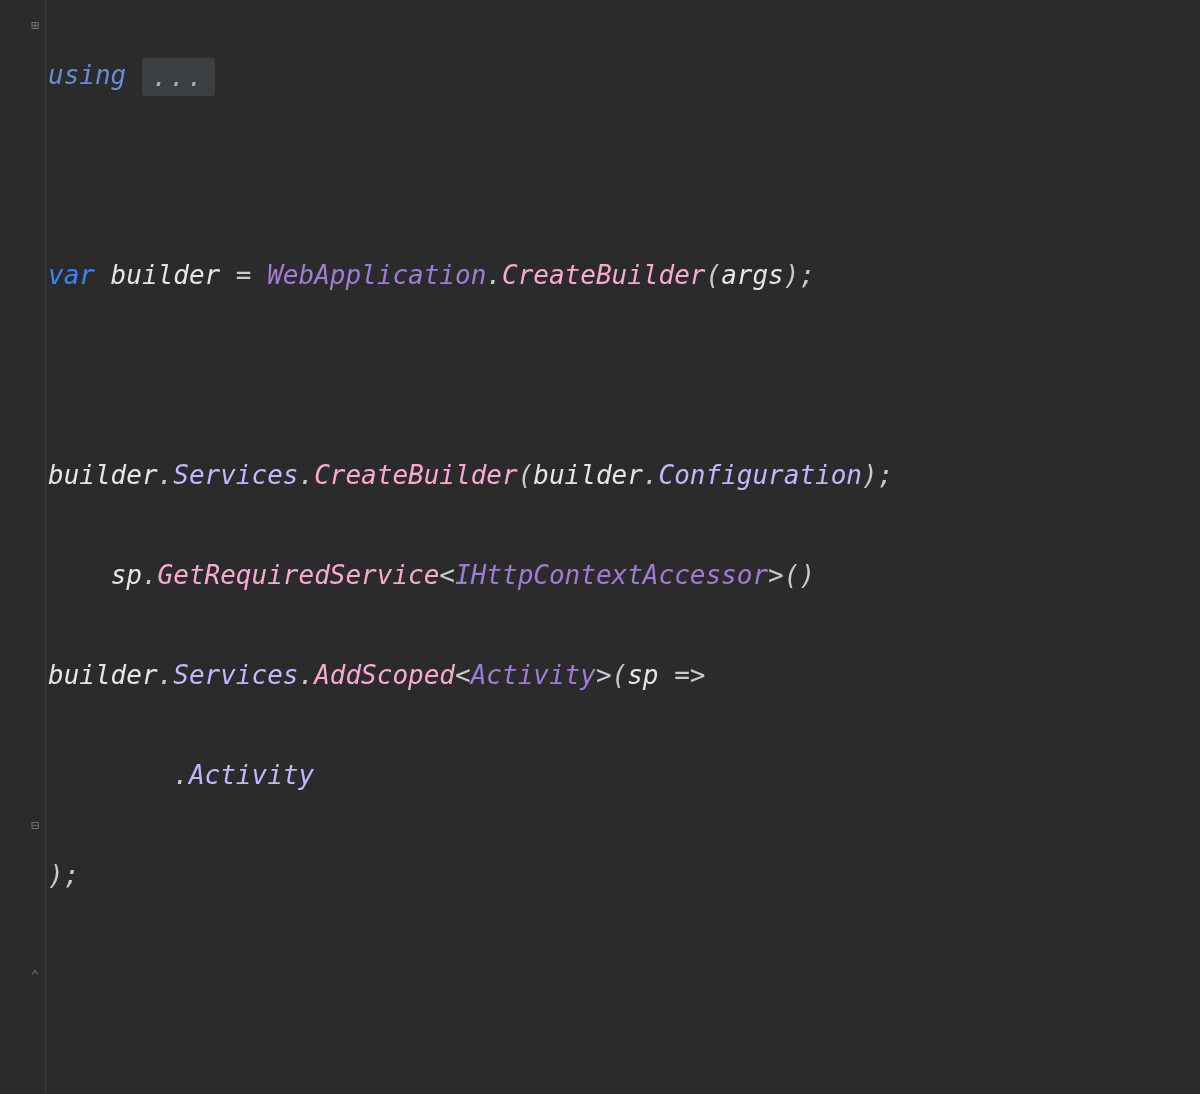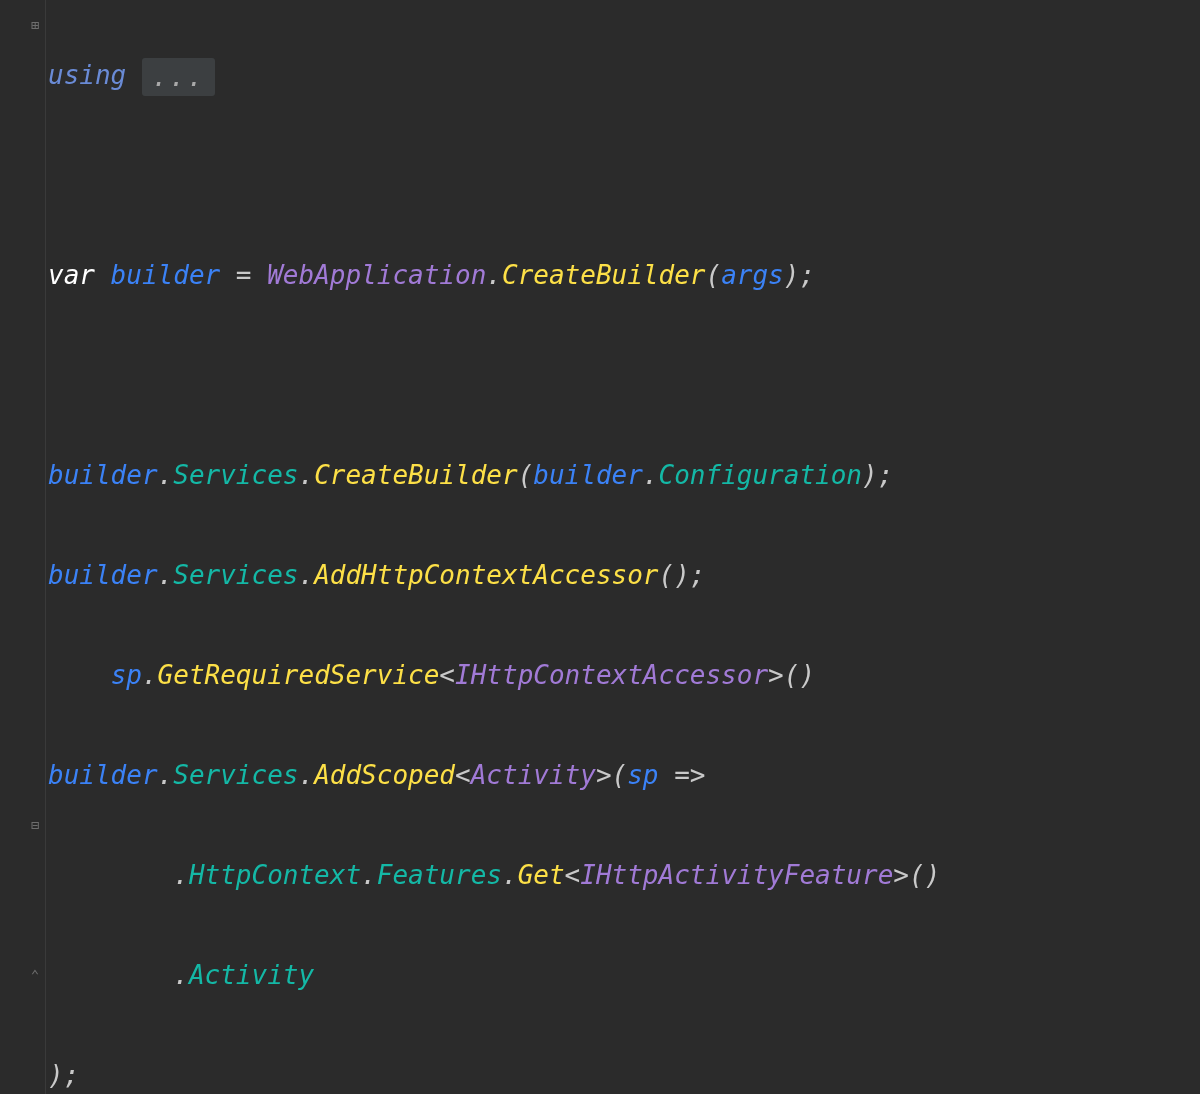--- a/index.html
+++ b/index.html
@@ -37,27 +37,27 @@
     font-size: 14px;
     line-height: 1;
   }
   .code {
     padding-left: 2px;
     white-space: pre;
     color: #c9c9c9;
     font-style: italic;
   }
   .line { height: 50px; }
-  .kw { color: #ffffff; }          
+  .kw { color: #3b82f6; }          
   .using-kw { color: #6a8bd6; }
   .type { color: #a17ad6; text-align: center; }        
-  .method { color: #fde047; }      
-  .prop { color: #14b8a6; text-align: center; }         
+  .method { color: #f9a8d4; }      
+  .prop { color: #c4b5fd; text-align: center; }         
   .punct { color: #c9c9c9; }
-  .ident { color: #3b82f6; }
+  .ident { color: #e5e5e5; }
   .badge {
     display: inline-flex;
     background: #3c3f41;
     color: #a9a9a9;
     border-radius: 3px;
     padding: 0 10px;
     height: 38px;
     align-items: center;
     vertical-align: middle;
     font-size: 26px;
@@ -72,24 +72,22 @@
     <div class="fold-icon" style="top:18px">⊞</div>
     <div class="fold-icon" style="top:818px">⊟</div>
     <div class="fold-icon" style="top:968px">⌃</div>
   </div>
   <div class="code">
 <div class="line"><span class="using-kw">using</span><span> </span><span class="badge">...</span></div>
 <div class="line"></div>
 <div class="line"><span class="kw">var</span><span class="ident"> builder </span><span class="punct">=</span><span> </span><span class="type">WebApplication</span><span class="punct">.</span><span class="method">CreateBuilder</span><span class="punct">(</span><span class="ident">args</span><span class="punct">)</span><span class="punct">;</span></div>
 <div class="line"></div>
 <div class="line"><span class="ident">builder</span><span class="punct">.</span><span class="prop">Services</span><span class="punct">.</span><span class="method">CreateBuilder</span><span class="punct">(</span><span class="ident">builder</span><span class="punct">.</span><span class="prop">Configuration</span><span class="punct">)</span><span class="punct">;</span></div>
-<div class="line"><span class="ident">builder</span><span class="punct">.</span><span class="prop">Services</span><span class="punct">.</span><span class="method">AddHttpContextAccessor</span><span class="punct">()</span><span class="punct">;</span></div>
 <div class="line"><span>    </span><span class="ident">sp</span><span class="punct">.</span><span class="method">GetRequiredService</span><span class="punct">&lt;</span><span class="type">IHttpContextAccessor</span><span class="punct">&gt;</span><span class="punct">()</span></div>
 <div class="line"><span class="ident">builder</span><span class="punct">.</span><span class="prop">Services</span><span class="punct">.</span><span class="method">AddScoped</span><span class="punct">&lt;</span><span class="type">Activity</span><span class="punct">&gt;</span><span class="punct">(</span><span class="ident">sp</span><span class="punct"> =&gt;</span></div>
-<div class="line"><span>        </span><span class="punct">.</span><span class="prop">HttpContext</span><span class="punct">.</span><span class="prop">Features</span><span class="punct">.</span><span class="method">Get</span><span class="punct">&lt;</span><span class="type">IHttpActivityFeature</span><span class="punct">&gt;</span><span class="punct">()</span></div>
 <div class="line"><span>        </span><span class="punct">.</span><span class="prop">Activity</span></div>
 <div class="line"><span class="punct">)</span><span class="punct">;</span></div>
 
 
 
 
 
 
 
 

